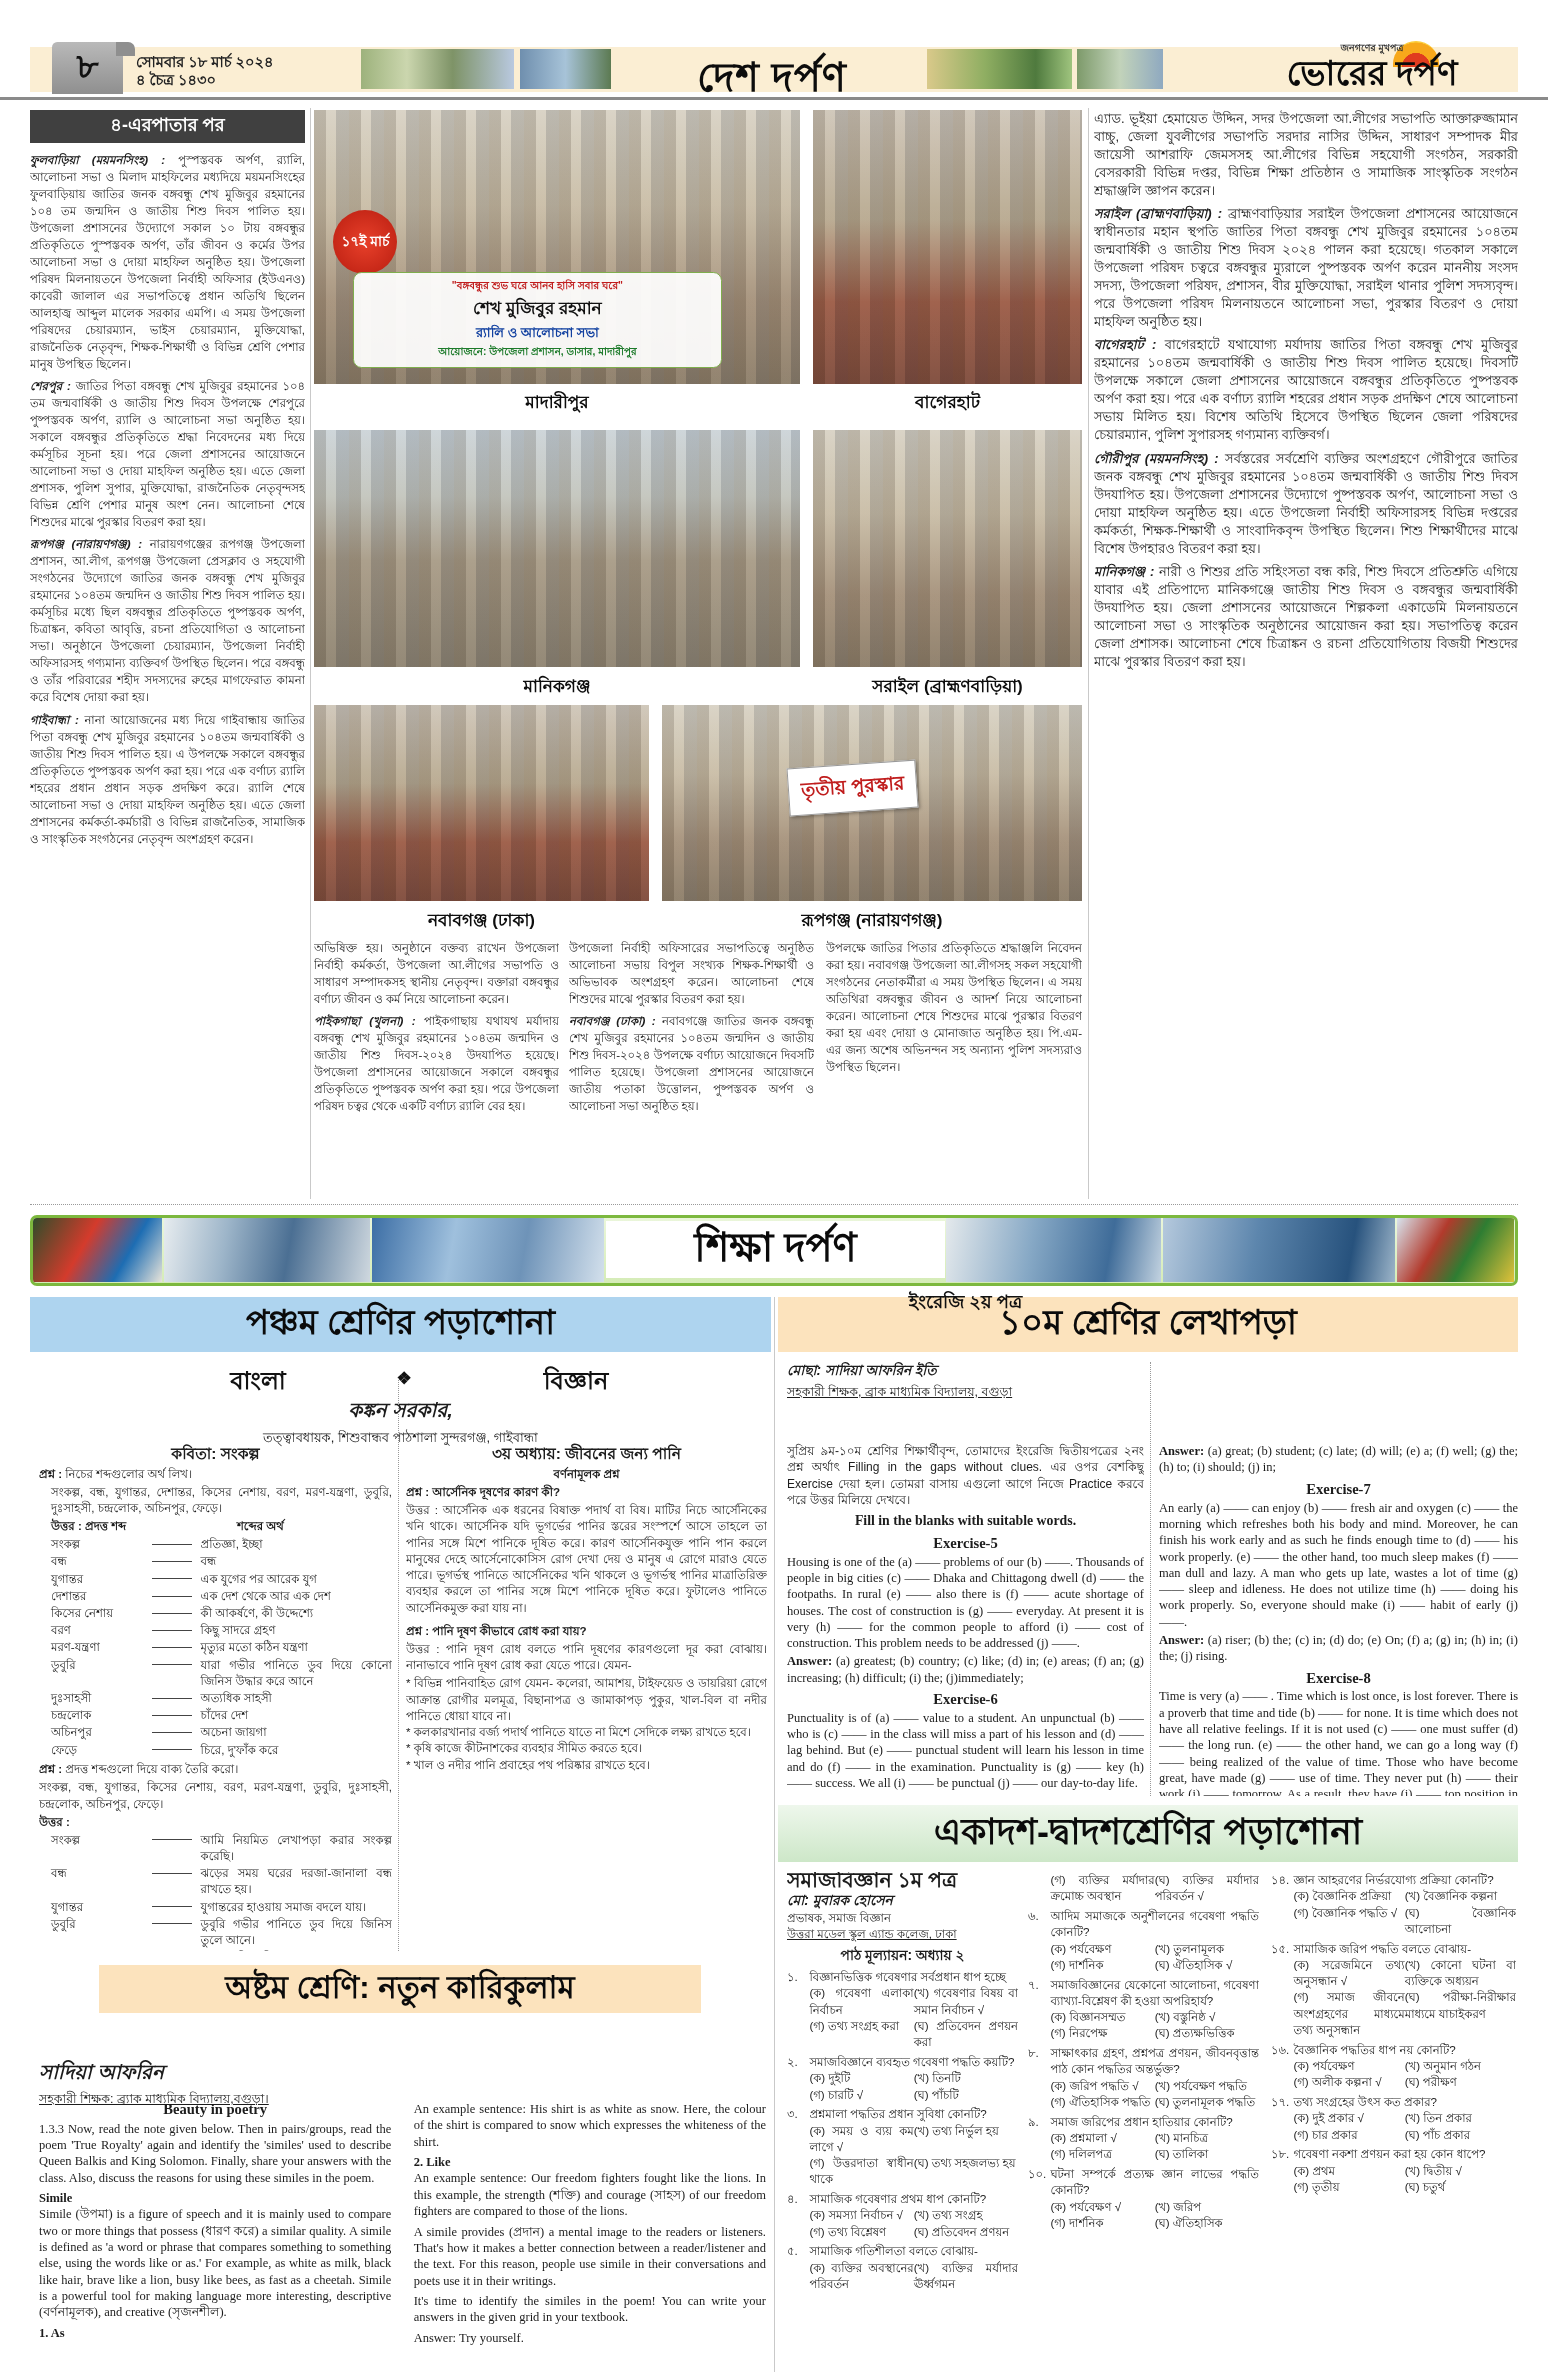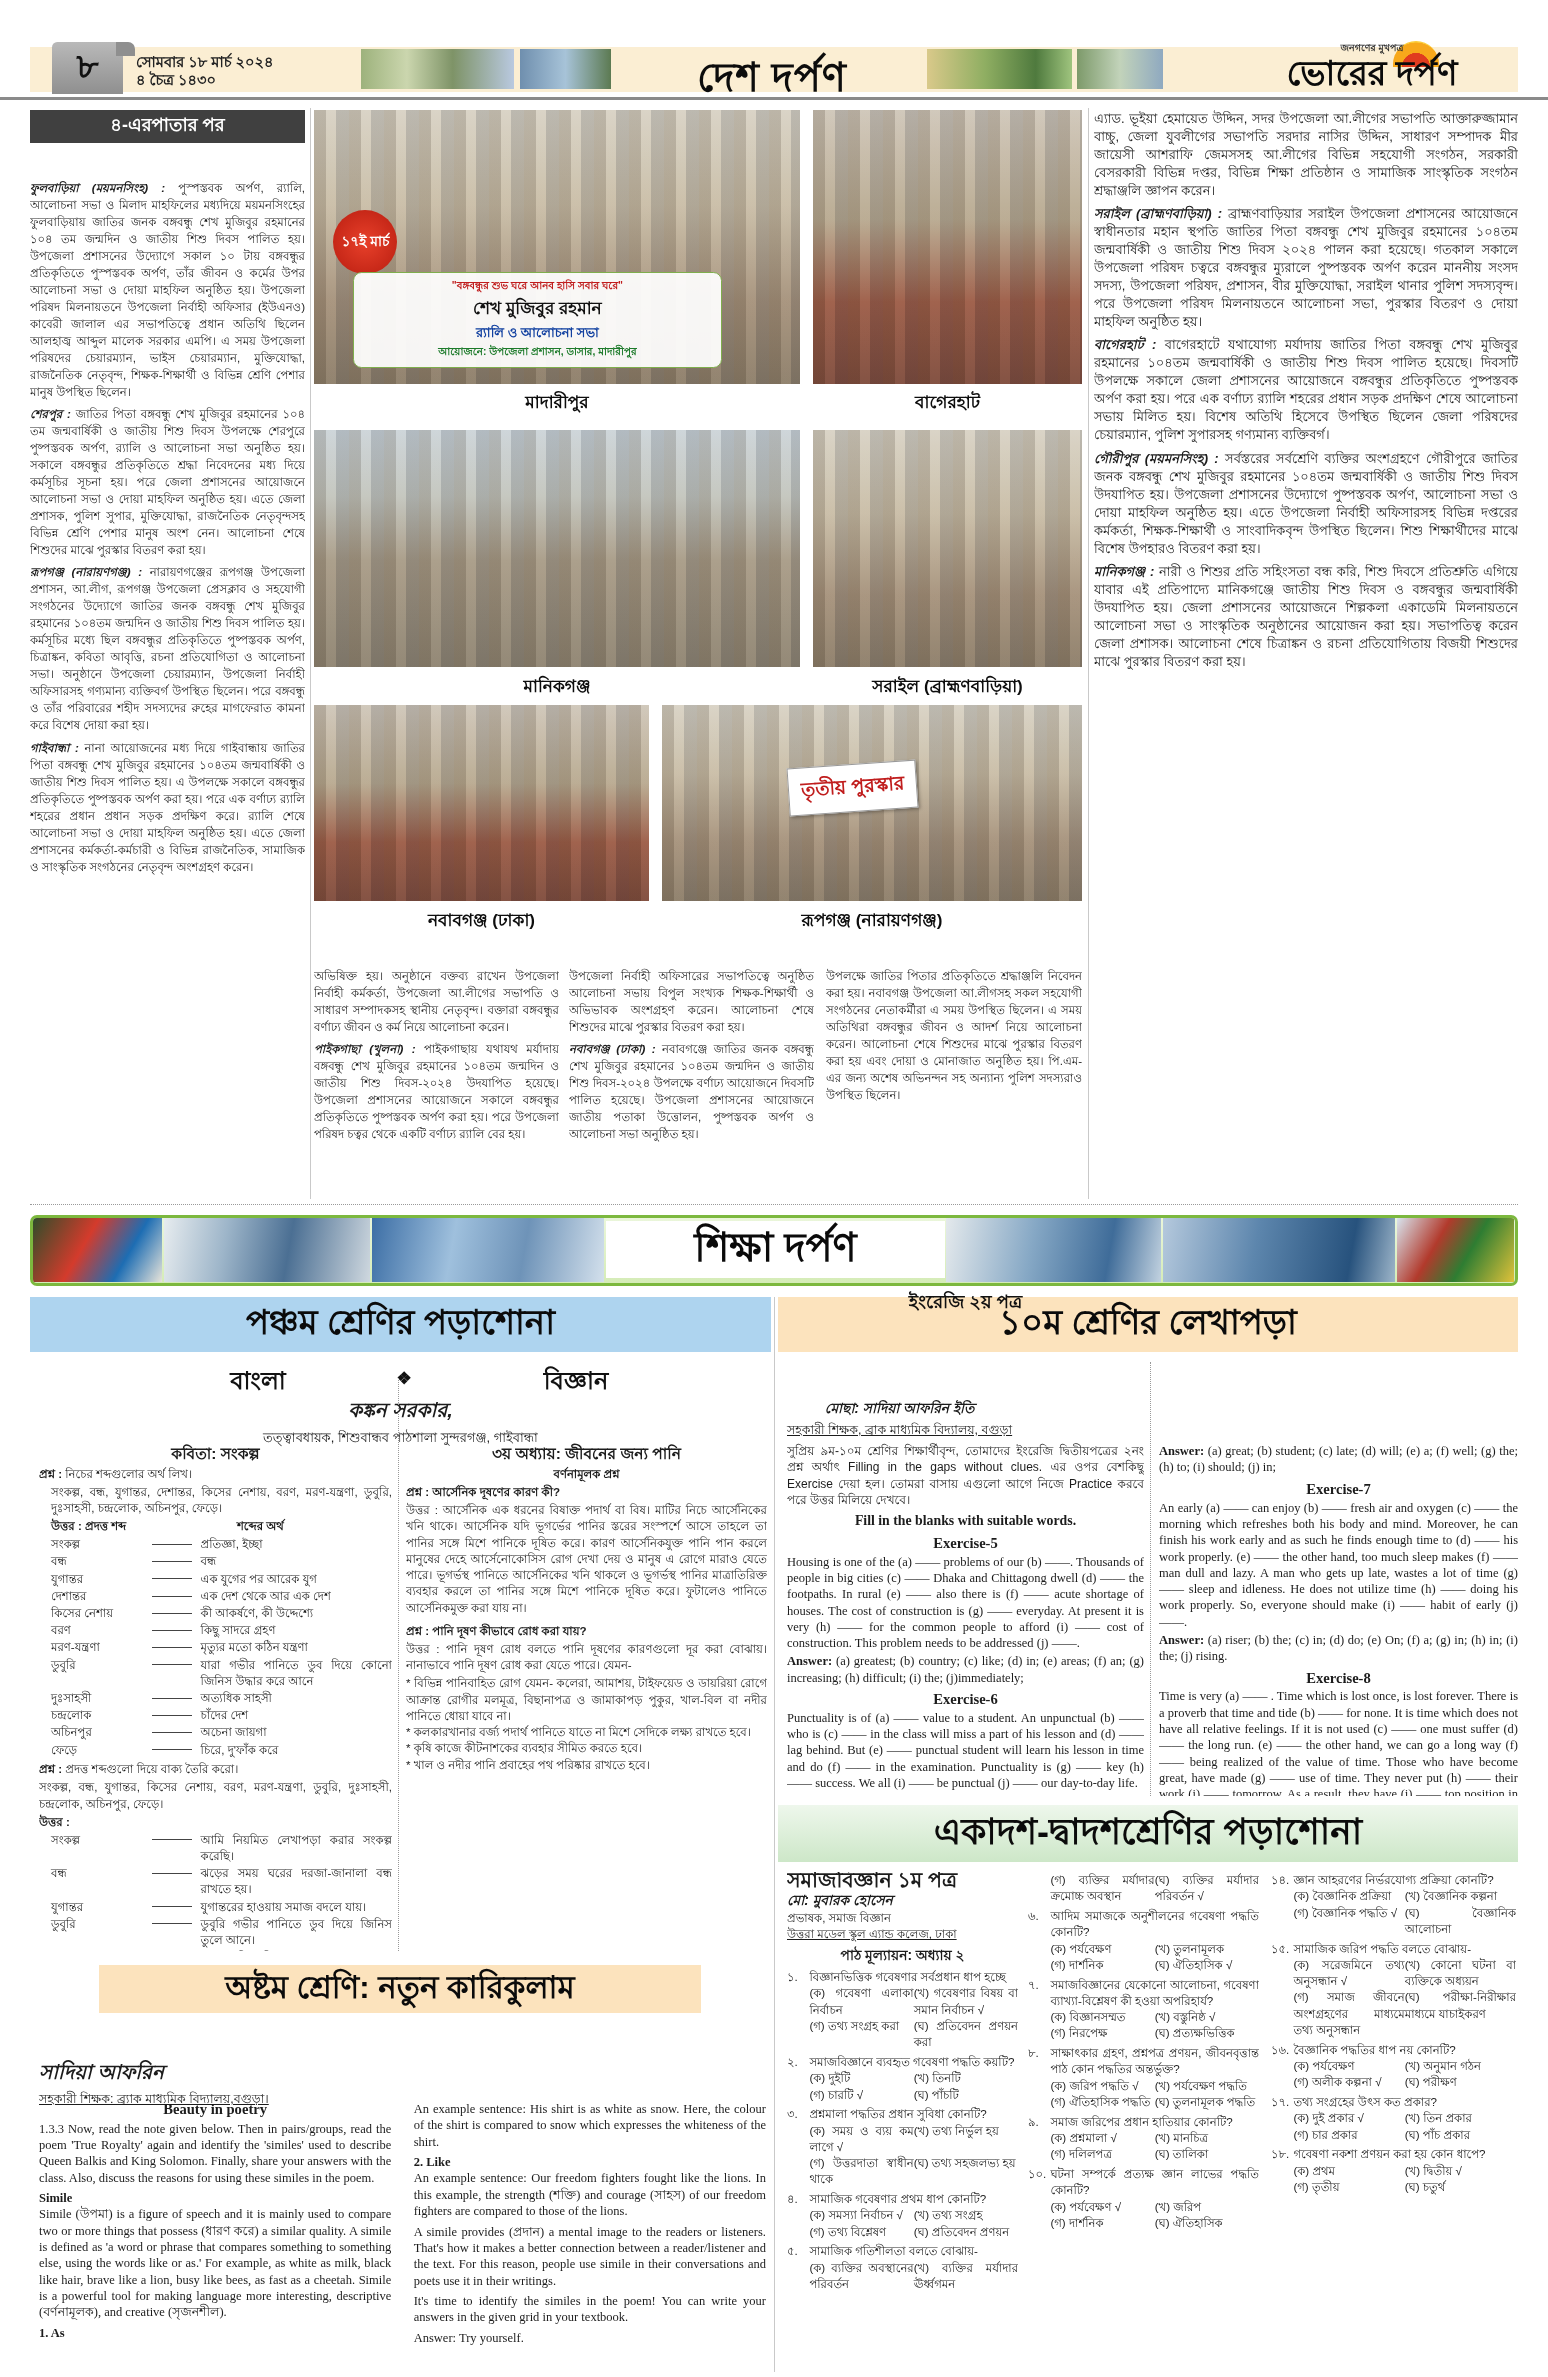--- a/index.html
+++ b/index.html
@@ -24,21 +24,21 @@
   .vdsun{position:absolute;left:163px;top:-1.7px;width:46px;height:26px;border-radius:46px 46px 0 0;
          background:radial-gradient(circle at 50% 100%,#e03c1f 0 40%,#f7a81b 41% 70%,#fccd3a 71%);}
   .vdtag{position:relative;font-size:9.5px;font-weight:bold;color:#333;line-height:10.3px;}
   .vdname{position:relative;font-size:34px;font-weight:bold;color:#0b0b0b;line-height:40px;}
   
   .vline{position:absolute;width:0.9px;background:#c9c9c9;}
   .contbox{position:absolute;left:30px;top:110px;width:275px;height:33px;background:#404040;color:#fff;
            display:flex;align-items:center;justify-content:center;font-size:18px;font-weight:bold;}
   .newscol{position:absolute;overflow:hidden;text-align:justify;}
   .newscol p.np{margin:0 0 5.2px 0;}
-  .fs-small{font-size:11.6px;line-height:17px;margin-top:28px;}
+  .fs-small{font-size:11.6px;line-height:17px;}
   .fs-big{font-size:13px;line-height:18px;}
   .np b{font-style:italic;}
   .photo{position:absolute;overflow:hidden;background:linear-gradient(180deg,#ccd4d8 0%,#c3c5bd 28%,#a89b86 55%,#8e8370 100%);}
   .photo:before{content:"";position:absolute;inset:0;
      background:repeating-linear-gradient(90deg,rgba(60,50,40,.18) 0 12px,rgba(255,255,255,.05) 12px 22.4px,rgba(30,40,60,.15) 22.4px 35px);}
   .photo.warm{background:linear-gradient(180deg,#d8d2c4 0%,#c9bda6 35%,#a5917a 70%,#8c7d68 100%);}
   .photo.floral{background:linear-gradient(180deg,#cfc6b8 0%,#b8a98f 40%,#9c5b45 70%,#7e4a3a 100%);}
   .caption{position:absolute;text-align:center;font-size:17px;font-weight:bold;color:#0d0d0d;}
   .pbanner{position:absolute;left:8%;bottom:6%;width:72%;background:rgba(255,255,255,.93);border:1.7px solid #7fae4d;
            border-radius:8.6px;padding:5.2px 8.6px;text-align:center;}
@@ -346,21 +346,21 @@
         <p class="engp"><b class="ph">1. As</b><span>An example sentence: His shirt is as white as snow. Here, the colour of the shirt is compared to snow which expresses the whiteness of the shirt.</span></p>
         <p class="engp"><b class="ph">2. Like</b><span>An example sentence: Our freedom fighters fought like the lions. In this example, the strength (শক্তি) and courage (সাহস) of our freedom fighters are compared to those of the lions.</span></p>
         <p class="engp"><b class="ph"></b><span>A simile provides (প্রদান) a mental image to the readers or listeners. That's how it makes a better connection between a reader/listener and the text. For this reason, people use simile in their conversations and poets use it in their writings.</span></p>
         <p class="engp"><b class="ph"></b><span>It's time to identify the similes in the poem! You can write your answers in the given grid in your textbook.</span></p>
         <p class="engp"><b class="ph"></b><span>Answer: Try yourself.</span></p>
       </div>
   </div>
 
   <div class="sechdr peach" style="left:778px;top:1297px;width:740px;height:55px;font-size:34px;">১০ম শ্রেণির লেখাপড়া</div>
   <div class="subject" style="left:787px;top:1288px;width:357px;font-size:18px;text-align:center;">ইংরেজি ২য় পত্র</div>
-  <div class="byline" style="left:787px;top:1397px;text-align:center;">
+  <div class="byline" style="left:787px;top:1359px;">
     <div class="n" style="font-size:13.8px;">মোছা: সাদিয়া আফরিন ইতি</div>
     <div class="d">সহকারী শিক্ষক, ব্রাক মাধ্যমিক বিদ্যালয়, বগুড়া</div>
   </div>
   <div class="vline" style="left:1150px;top:1362px;height:434px;border-left:0.9px dotted #999;background:none;"></div>
 
   <div class="edutext" style="left:787px;top:1443px;width:357px;height:353px;">
     <p class="qline" style="font-size:12px;">সুপ্রিয় ৯ম-১০ম শ্রেণির শিক্ষার্থীবৃন্দ, তোমাদের ইংরেজি দ্বিতীয়পত্রের ২নং প্রশ্ন অর্থাৎ Filling in the gaps without clues. এর ওপর বেশকিছু Exercise দেয়া হল। তোমরা বাসায় এগুলো আগে নিজে Practice করবে পরে উত্তর মিলিয়ে দেখবে।</p>
     <div class="centerb" style="font-size:13.8px;margin:5.2px 0 0 0;font-family:'Liberation Serif',serif;">Fill in the blanks with suitable words.</div>
     <div class="exh">Exercise-5</div>
     <p class="qline engtext">Housing is one of the (a) —— problems of our (b) ——. Thousands of people in big cities (c) —— Dhaka and Chittagong dwell (d) —— the footpaths. In rural (e) —— also there is (f) —— acute shortage of houses. The cost of construction is (g) —— everyday. At present it is very (h) —— for the common people to afford (i) —— cost of construction. This problem needs to be addressed (j) ——.</p>

